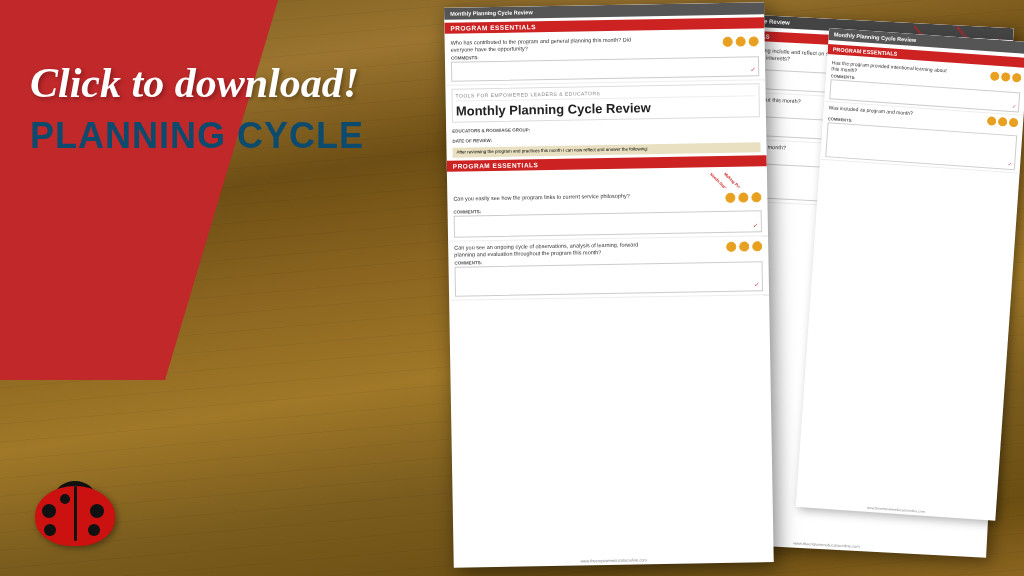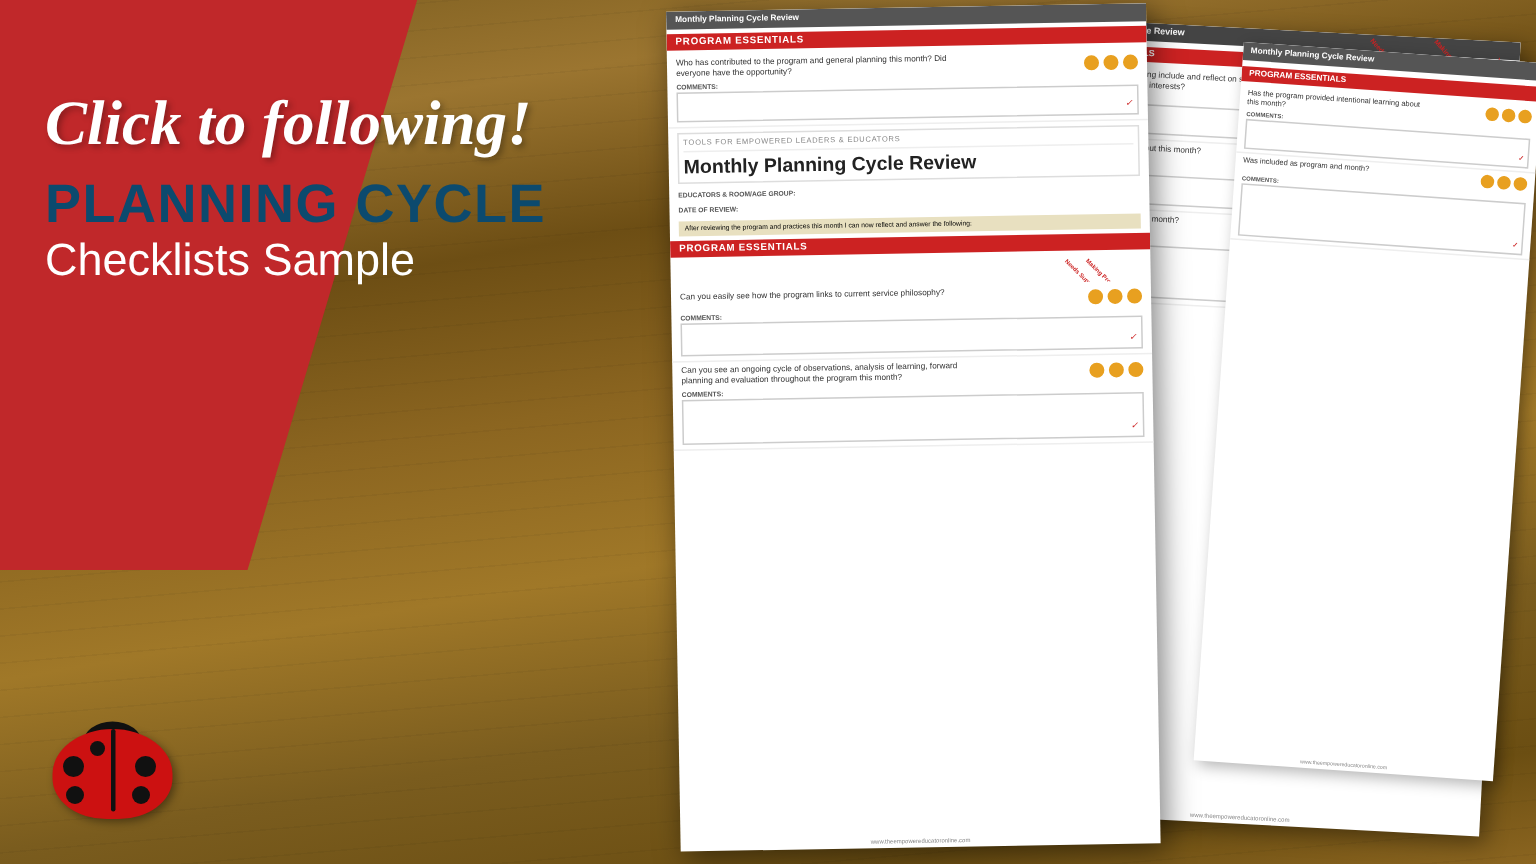--- a/index.html
+++ b/index.html
@@ -309,23 +309,22 @@
   </style>
 </head>
 <body>
 
 <div class="bg"></div>
 <div class="wood-grain"></div>
 
 <div class="red-splash"></div>
 
 <div class="left-text">
-  <div class="click-download">Click to following!</div>
+  <div class="click-download">Click to download!</div>
   <div class="planning-cycle">PLANNING CYCLE</div>
-  <div class="checklists-sample">Checklists Sample</div>
 </div>
 
 <div class="ladybug">
   <div class="ladybug-body">
     <div class="ladybug-head"></div>
     <div class="ladybug-shell"></div>
     <div class="ladybug-line"></div>
     <div class="ladybug-dot dot1"></div>
     <div class="ladybug-dot dot2"></div>
     <div class="ladybug-dot dot3"></div>

